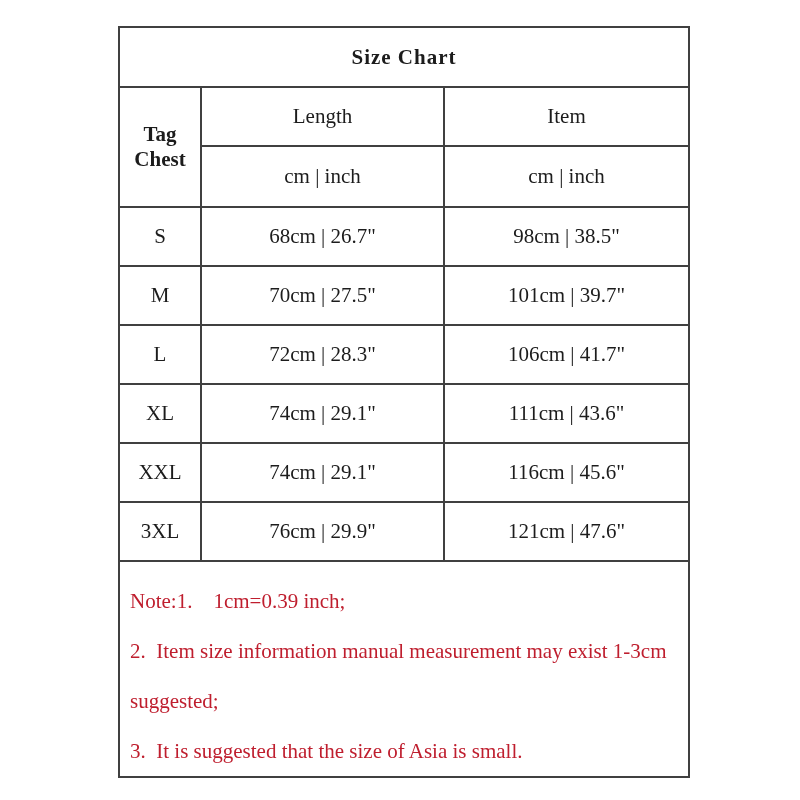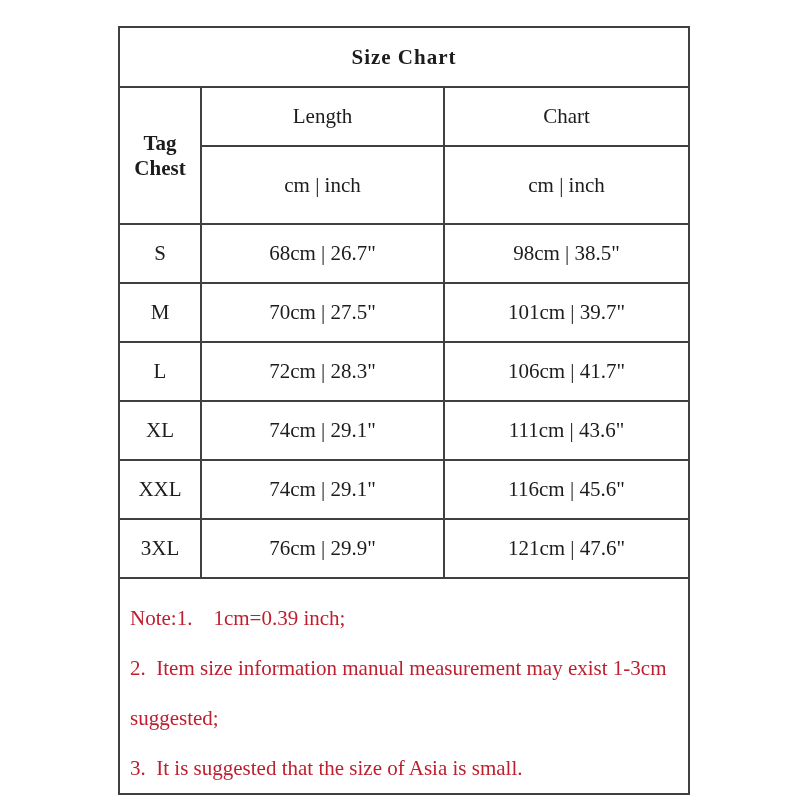--- a/index.html
+++ b/index.html
@@ -40,21 +40,21 @@
   col.c2{width:243px}
   col.c3{width:245px}
   tr.title-row{height:60px}
   td.title-cell{
     font-size:36px;
     font-weight:bold;
     color:#141414;
     letter-spacing:1px;
   }
   tr.header-row{height:59px}
-  tr.unit-row{height:78px}
+  tr.unit-row{height:61px}
   td.hcell{font-weight:normal;}
   td.tag-cell{font-weight:bold;}
   td.tag-cell .corner-stack{
     display:flex;
     flex-direction:column;
     align-items:center;
     justify-content:center;
     height:100%;
   }
   tr.data-row{height:59px}
@@ -85,21 +85,21 @@
         <td colspan="3" class="title-cell">Size Chart</td>
       </tr>
       <tr class="header-row">
         <td rowspan="2" class="tag-cell">
           <div class="corner-stack">
             <div>Tag</div>
             <div>Chest</div>
           </div>
         </td>
         <td class="hcell">Length</td>
-        <td class="hcell">Chart</td>
+        <td class="hcell">Item</td>
       </tr>
       <tr class="unit-row">
         <td class="hcell">cm | inch</td>
         <td class="hcell">cm | inch</td>
       </tr>
 
       <tr class="data-row">
         <td>S</td>
         <td>68cm | 26.7"</td>
         <td>98cm | 38.5"</td>

